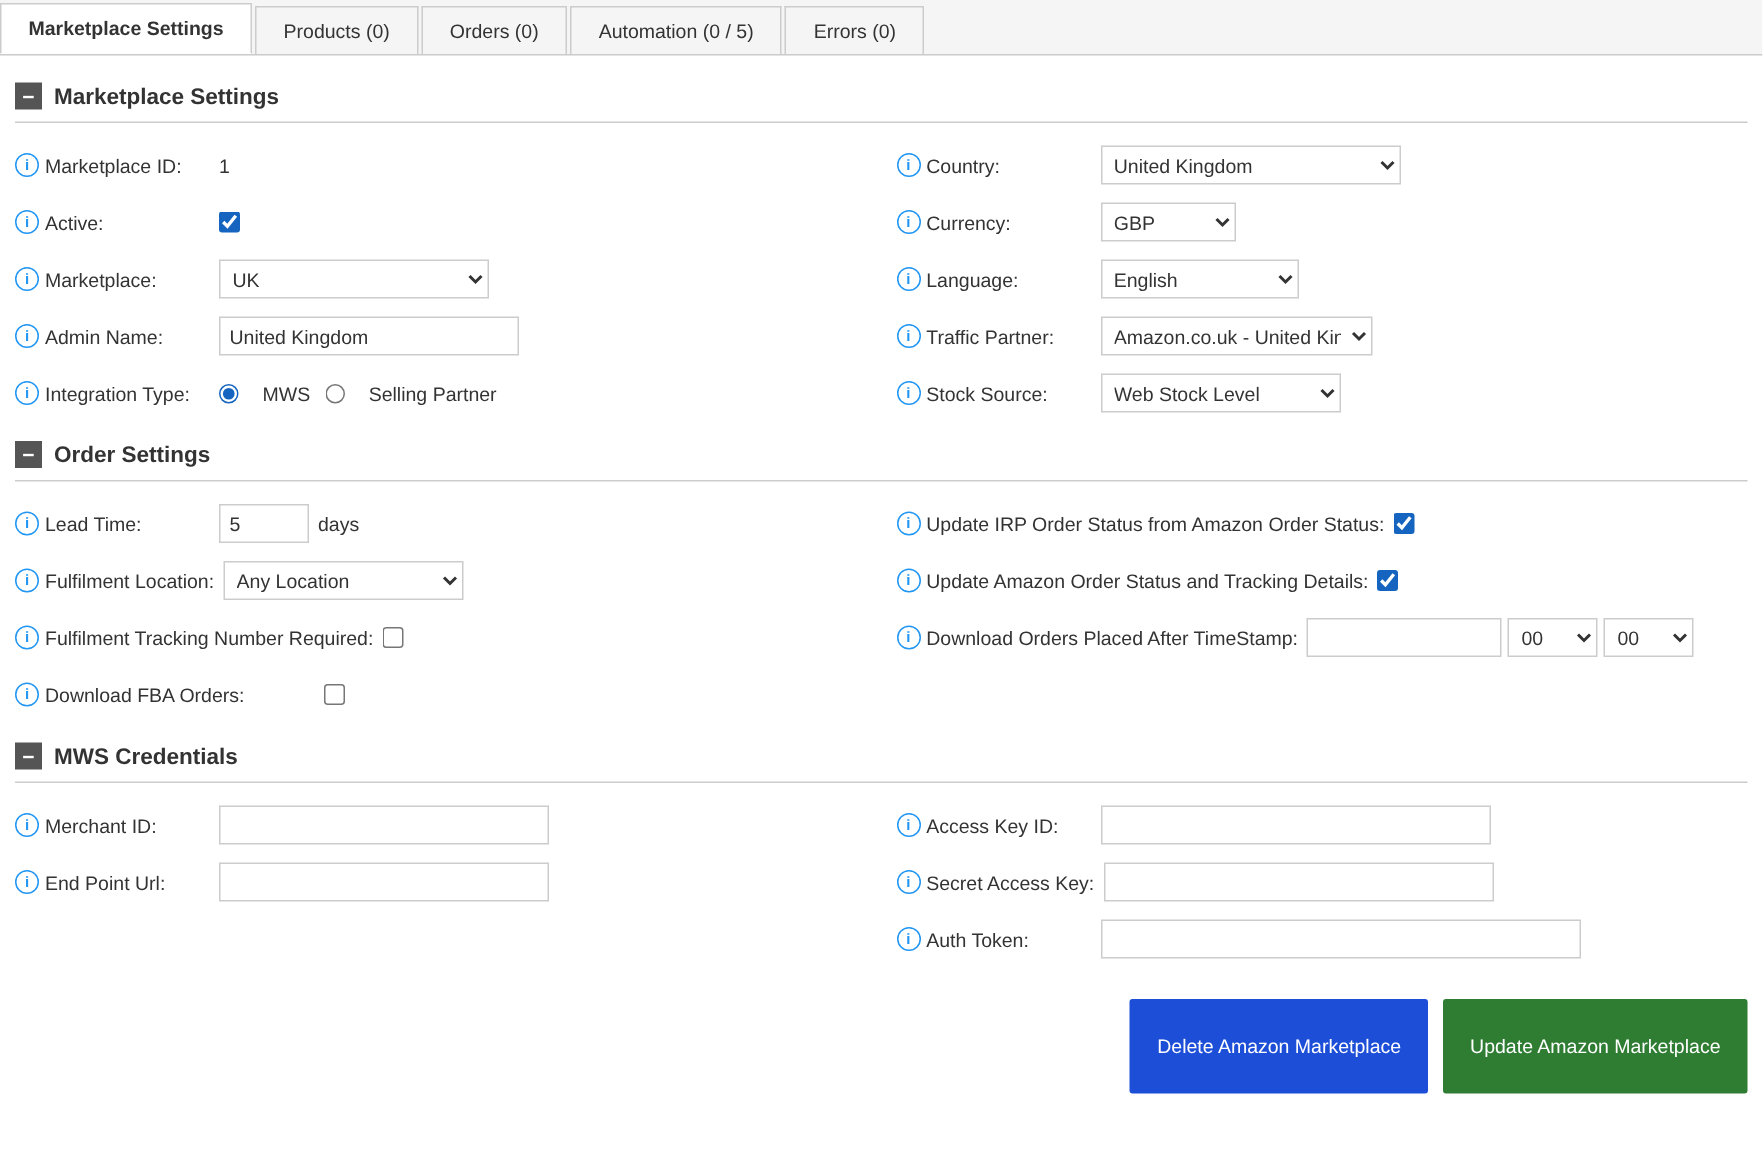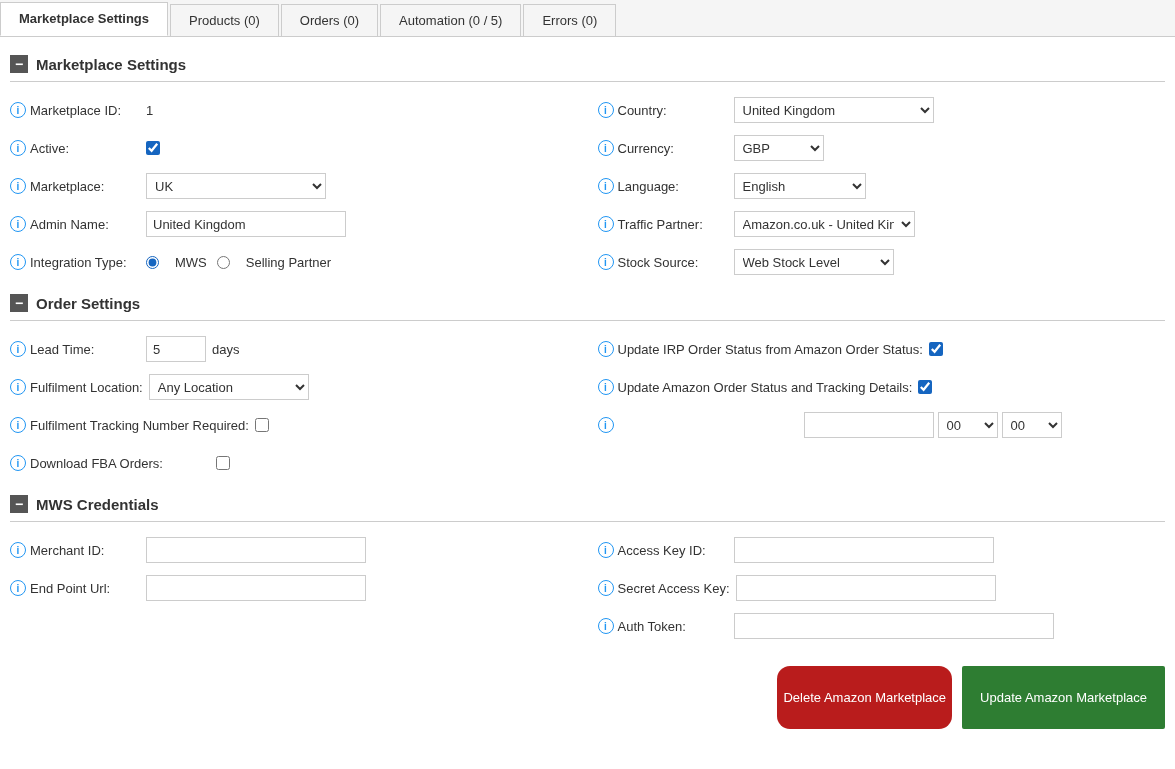--- a/index.html
+++ b/index.html
@@ -117,27 +117,27 @@
     .days-input { display: flex; align-items: center; gap: 6px; }
 
     
     .footer-buttons {
       display: flex;
       justify-content: flex-end;
       gap: 10px;
       padding: 16px 10px;
     }
     .btn-delete {
-      background: #b91c1c;
+      background: #1d4ed8;
       color: #fff;
       border: none;
-      padding: 8px 6px;
-      font-size: 13px;
-      cursor: pointer;
-      border-radius: 13px;
+      padding: 8px 18px;
+      font-size: 13px;
+      cursor: pointer;
+      border-radius: 2px;
     }
     .btn-update {
       background: #2e7d32;
       color: #fff;
       border: none;
       padding: 24px 18px;
       font-size: 13px;
       cursor: pointer;
       border-radius: 2px;
     }
@@ -351,20 +351,21 @@
         <div class="form-label wide">
           <span class="info-icon">i</span>
           <span>Update Amazon Order Status and Tracking Details:</span>
         </div>
         <input type="checkbox" checked="" style="">
       </div>
 
       <div class="form-row">
         <div class="form-label wide">
           <span class="info-icon">i</span>
+          <span>Download Orders Placed After TimeStamp:</span>
         </div>
         <div class="time-select">
           <input type="text" style="width: 130px;">
           <select style="width:60px;">
             <option>00</option><option>01</option><option>02</option><option>03</option>
             <option>04</option><option>05</option><option>06</option><option>07</option>
             <option>08</option><option>09</option><option>10</option><option>11</option>
             <option>12</option><option>13</option><option>14</option><option>15</option>
             <option>16</option><option>17</option><option>18</option><option>19</option>
             <option>20</option><option>21</option><option>22</option><option>23</option>

